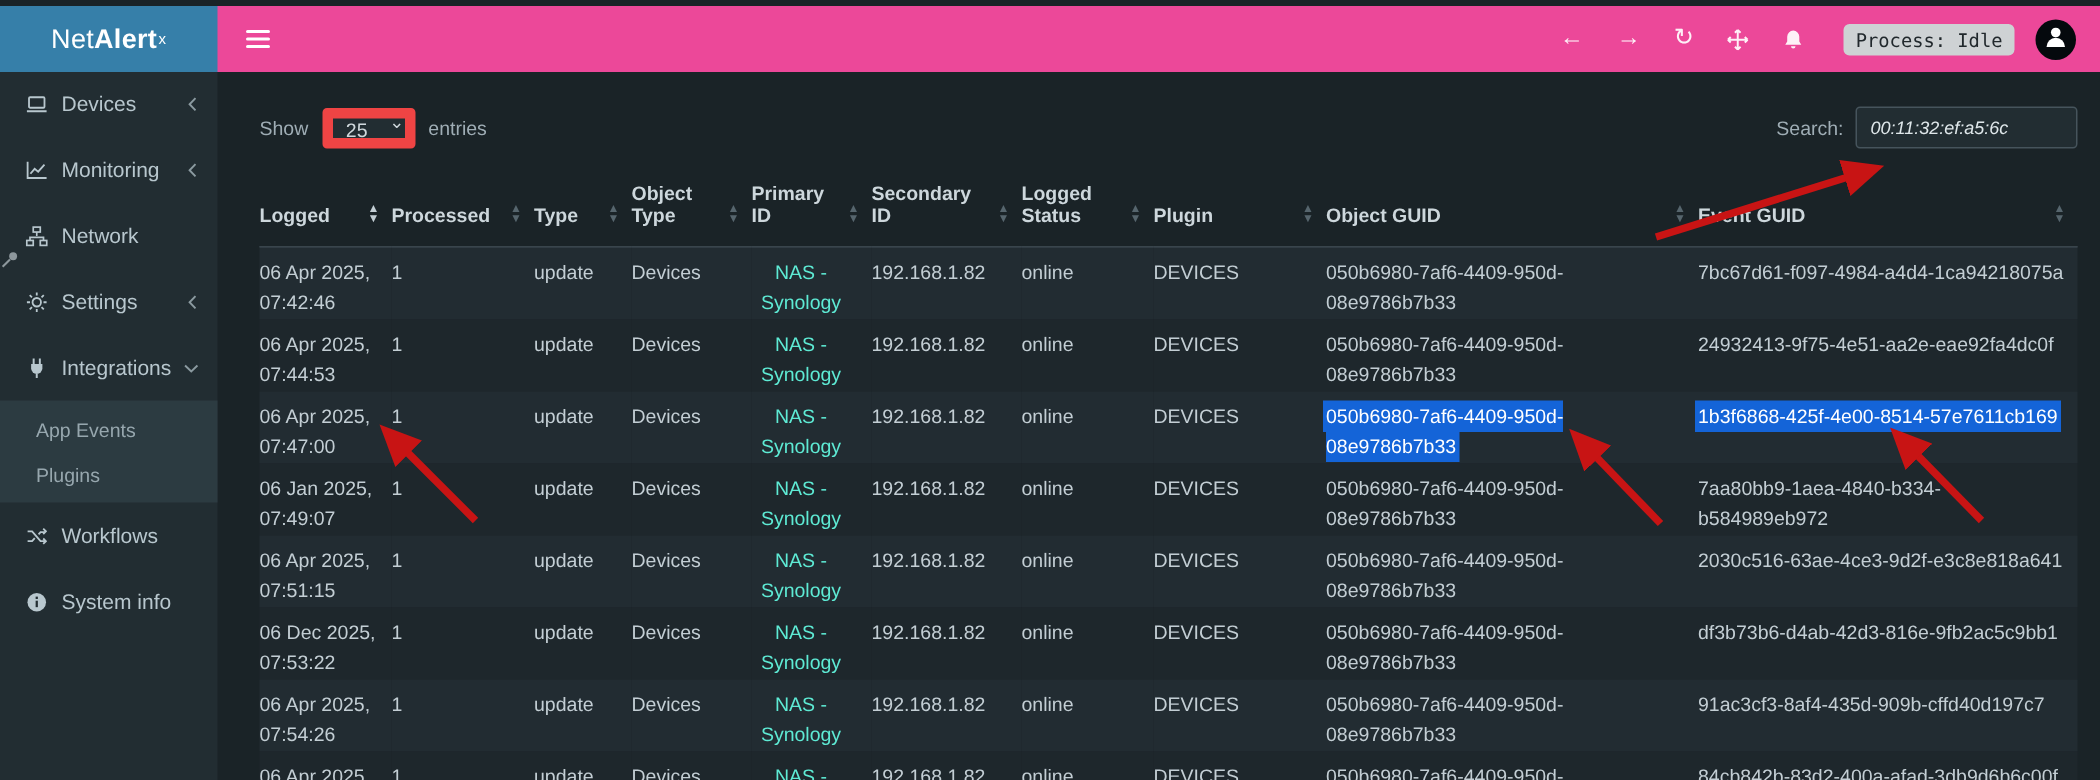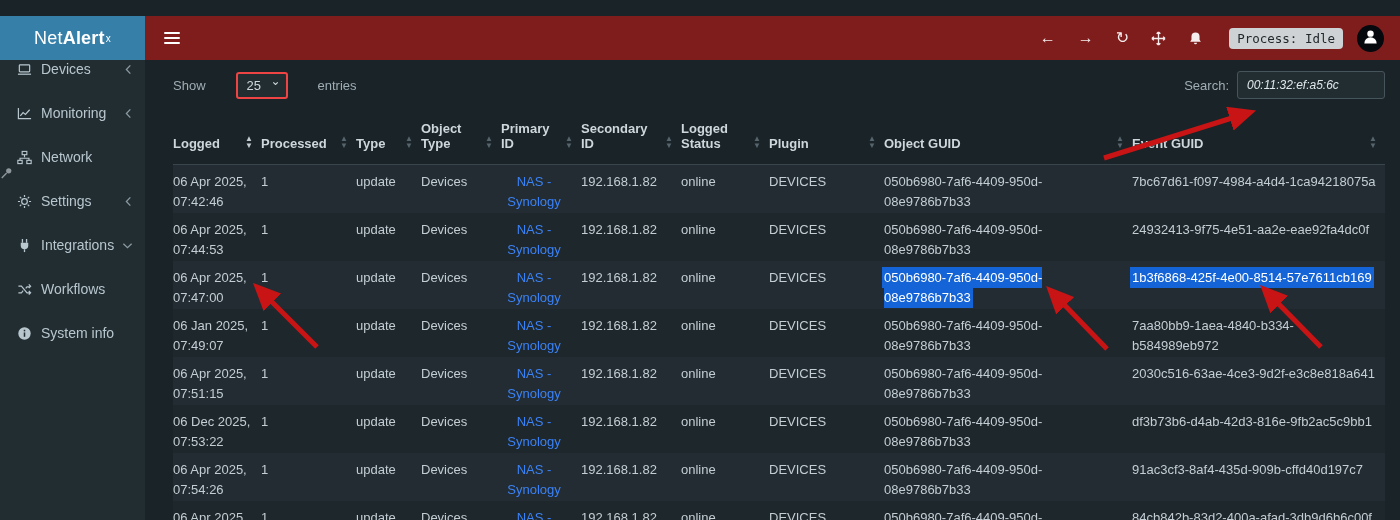--- a/index.html
+++ b/index.html
@@ -3,21 +3,21 @@
 <meta charset="utf-8">
 <style>
   * { box-sizing: border-box; margin: 0; padding: 0; }
   html,body { width:1400px; height:520px; overflow:hidden; }
   body {
     font-family: "Liberation Sans", "DejaVu Sans", sans-serif;
     background:#1a2327; color:#c3ced4; font-size:13px;
     position:relative;
   }
   
-  .topbar { position:absolute; top:16px; left:0; right:0; height:44px; background:#7f1d1d; display:flex; z-index:20; }
+  .topbar { position:absolute; top:4px; left:0; right:0; height:44px; background:#ec4899; display:flex; z-index:20; }
   .logo { width:145px; height:44px; background:#367fa9; color:#fff; display:flex; align-items:center; justify-content:center; font-size:18px; letter-spacing:.2px; }
   .logo .b { font-weight:bold; }
   .logo sup { font-size:10px; margin-left:1px; }
   .topbar-main { flex:1; display:flex; align-items:center; padding:0 14px 0 12px; }
   .hamburger { width:30px; height:30px; background:none; border:none; cursor:pointer; display:flex; flex-direction:column; justify-content:center; gap:3px; align-items:center; }
   .hamburger i { display:block; width:16px; height:2px; background:#fff; border-radius:1px; }
   .tb-right { margin-left:auto; display:flex; align-items:center; }
   .tb-btn { background:none; border:none; color:rgba(255,255,255,.92); font-size:16px; margin-left:22px; cursor:pointer; line-height:1; display:flex; align-items:center; }
   .tb-btn svg { display:block; }
   .proc-badge { margin-left:26px; background:#ced2d4; color:#21282c; font-family:"DejaVu Sans Mono", monospace; font-size:12.5px; padding:3px 8px; border-radius:4px; white-space:pre; }
@@ -27,43 +27,43 @@
   .sidebar { position:absolute; top:44px; left:0; bottom:0; width:145px; background:#222d32; padding-top:3px; z-index:10; }
   .side-item { display:flex; align-items:center; height:44px; padding:0 12px 0 16px; color:#b8c7ce; text-decoration:none; cursor:pointer; font-size:14px; }
   .s-icon { width:16px; display:flex; justify-content:center; margin-right:9px; flex:none; font-size:14px; line-height:1; }
   .s-label { flex:1; white-space:nowrap; }
   .s-chev { flex:none; color:#8b9aa0; display:flex; }
   .submenu { background:#2c3b41; padding:4px 0; }
   .sub-item { display:flex; align-items:center; height:30px; padding-left:24px; color:#97a7ae; text-decoration:none; cursor:pointer; font-size:13px; }
   .pin-float { position:absolute; left:0; top:166px; z-index:30; color:#8d979c; cursor:pointer; }
   
   .content { position:absolute; top:44px; left:145px; right:0; bottom:0; background:#1a2327; padding:27px 15px 0 28px; overflow:hidden; }
-  .toolbar { display:flex; align-items:center; color:#9fadb5;gap:21px; }
+  .toolbar { display:flex; align-items:center; color:#9fadb5; }
   .len-wrap { position:relative; margin:0 9px; }
-  .len-select { appearance:none; -webkit-appearance:none; background:#222d32; color:#cfd8dc; border:2px solid #ef4444; border-radius:3px; height:27px; padding:0 24px 0 9px; font-size:13px; cursor:pointer; font-family:inherit; }
+  .len-select { appearance:none; -webkit-appearance:none; background:#222d32; color:#cfd8dc; border:7px solid #ef4444; border-radius:3px; height:27px; padding:0 24px 0 9px; font-size:13px; cursor:pointer; font-family:inherit; }
   .len-wrap::after { content:"⌄"; position:absolute; right:7px; top:2px; color:#cfd8dc; pointer-events:none; font-size:12px; }
   .search-wrap { margin-left:auto; display:flex; align-items:center; }
   .search-wrap label { margin-right:8px; }
   .search-input { width:148px; height:28px; background:#222d32; border:1px solid #46545c; border-radius:3px; color:#dfe7ea; font-size:12px; padding:0 9px; font-family:inherit;font-style:italic; }
   
   table.events { width:100%; border-collapse:collapse; table-layout:fixed; margin-top:16px; }
   th { vertical-align:bottom; padding:6px 8px 13px 0; font-weight:bold; color:#cdd7dc; text-align:left; cursor:pointer; border-bottom:1px solid #39454c; }
   .th-inner { display:flex; align-items:flex-end; justify-content:space-between; gap:10px; }
   .th-label { line-height:15px; }
   .sort { display:flex; flex-direction:column; line-height:6px; font-size:8px; color:#56656d; flex:none; padding-bottom:1px; }
   .sort span { display:block; height:7px; }
   th.sorted .sort { color:#c3ced4; }
   td { vertical-align:top; padding:7px 8px 0 0; line-height:20px; height:48px; color:#c3ced4; word-wrap:break-word; }
   tbody tr:nth-child(odd)  { background:#222c32; }
   tbody tr:nth-child(even) { background:#1e272c; }
   .w-logged{width:88px} .w-processed{width:95px} .w-type{width:65px} .w-objtype{width:80px}
   .w-primary{width:80px} .w-secondary{width:100px} .w-status{width:88px} .w-plugin{width:115px}
   .w-objguid{width:248px} .w-evguid{width:auto}
   td.c-primary { text-align:center; padding-right:14px; }
-  a.primary-link { color:#3b82f6; text-decoration:none; cursor:pointer;margin-top:40px; }
+  a.primary-link { color:#5eead4; text-decoration:none; cursor:pointer;margin-top:40px; }
   .guid { display:inline; }
   .guid-selected { background:#1464d8; color:#fff; padding:3px 2px; margin:-3px -2px; }
   
   .annotations { position:absolute; inset:0; width:1400px; height:520px; pointer-events:none; z-index:40; }
   .annotations path, .annotations line { stroke:#c81414; }
   .annotations marker path { fill:#c81414; stroke:none; }
 </style>
 </head>
 <body>
 
@@ -171,20 +171,28 @@
           <path d="M8 12v3"></path>
         </svg>
       </span>
     <span class="s-label">Integrations</span>
     <span class="s-chev">
         <svg width="11" height="9" viewBox="0 0 12 8" fill="none" stroke="currentColor" stroke-width="1.4">
           <path d="M1.5 2 6 6.3 10.5 2"></path>
         </svg>
       </span>
   </a>
+  <div class="submenu">
+    <a class="sub-item">
+        <span>App Events</span>
+      </a>
+    <a class="sub-item">
+        <span>Plugins</span>
+      </a>
+  </div>
   <a class="side-item">
     <span class="s-icon">
         <svg width="15" height="15" viewBox="0 0 16 16" fill="none" stroke="currentColor" stroke-width="1.3">
           <path d="M1.5 4.5h3.2l6 7h3.3M12.6 9.6l1.9 1.9-1.9 1.9"></path>
           <path d="M1.5 11.5h3.2l1.9-2.2M9.3 6.7l1.4-1.6h3.3M12.6 2.6l1.9 1.9-1.9 1.9"></path>
         </svg>
       </span>
     <span class="s-label">Workflows</span>
   </a>
   <a class="side-item">

